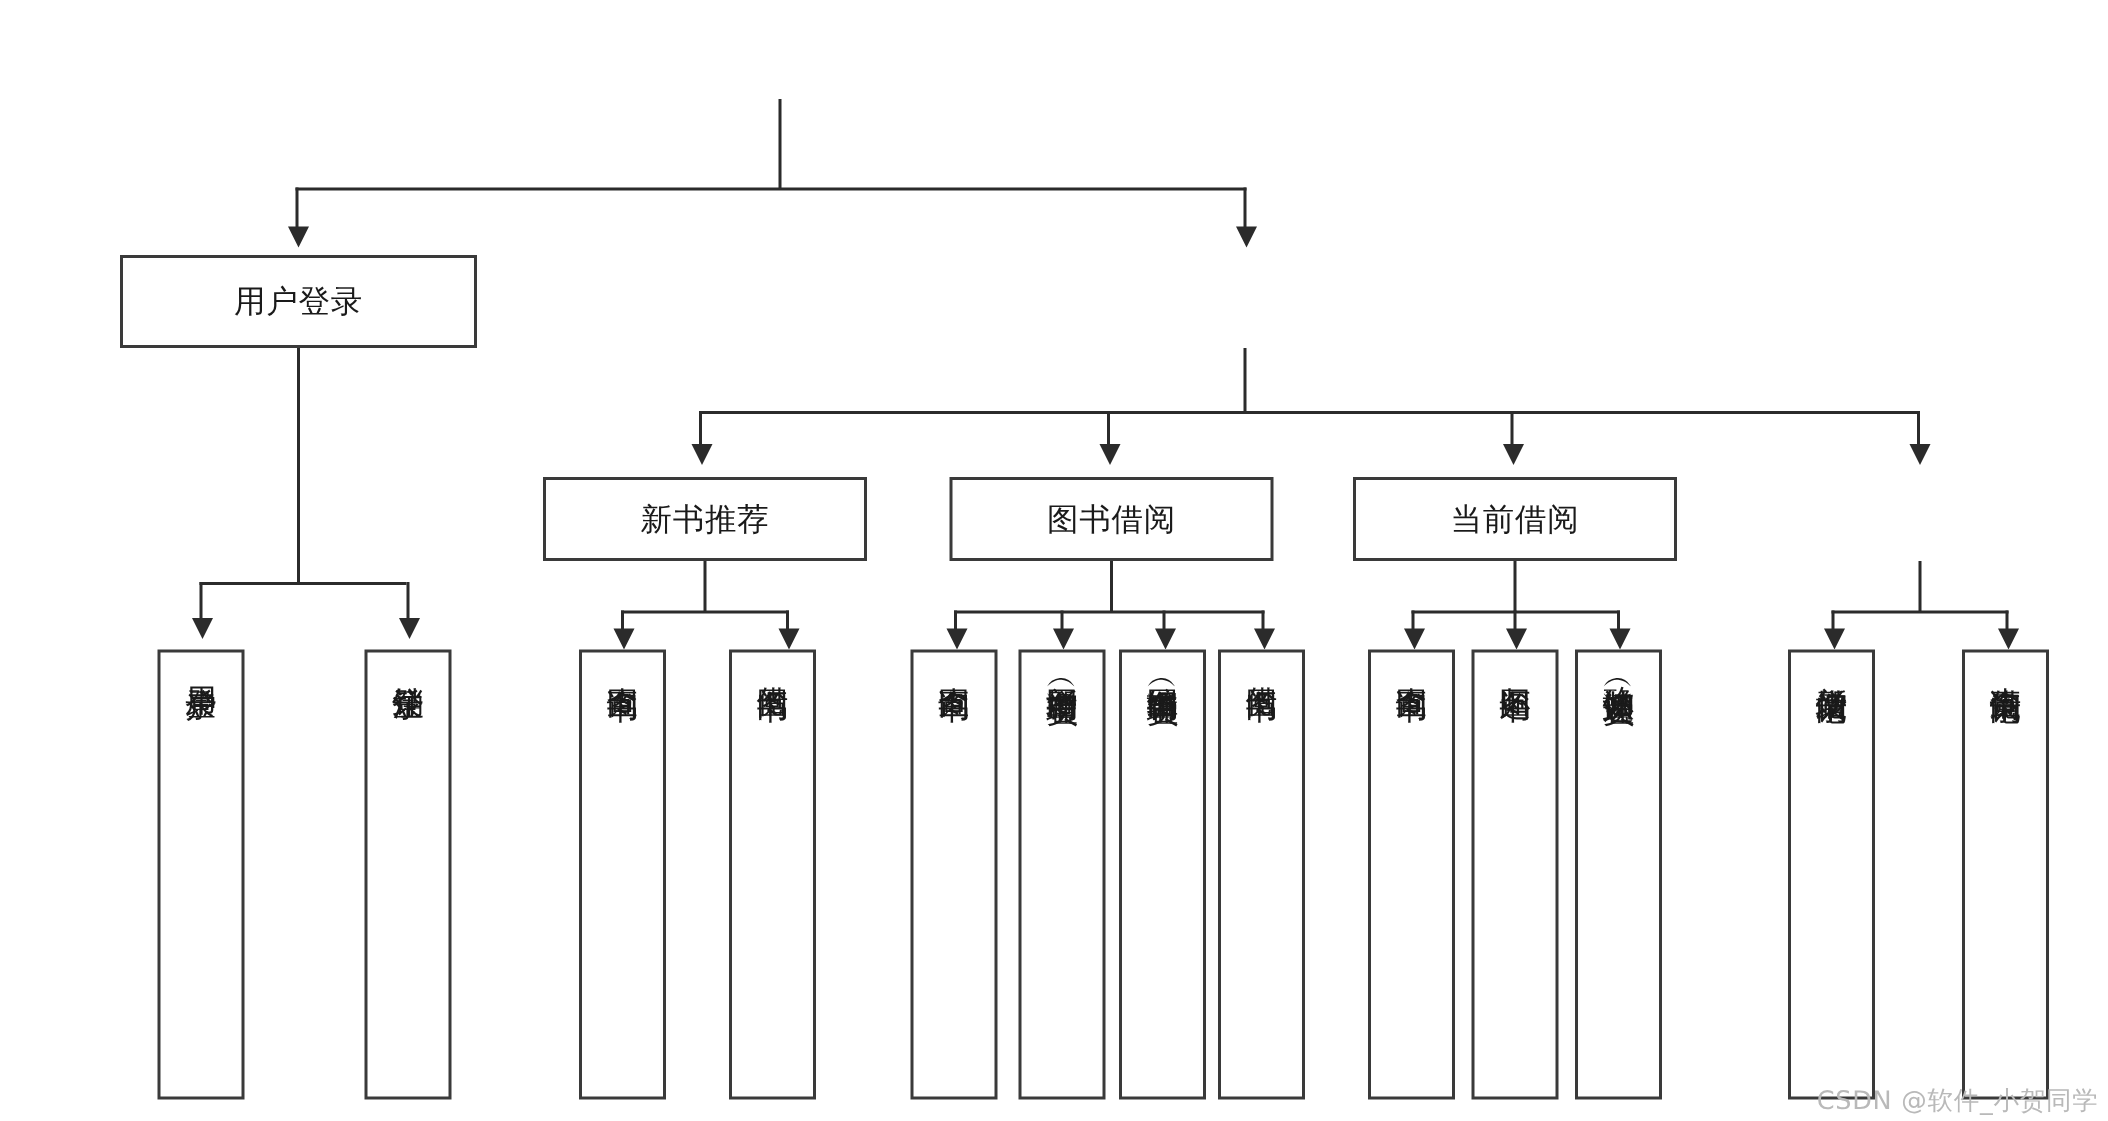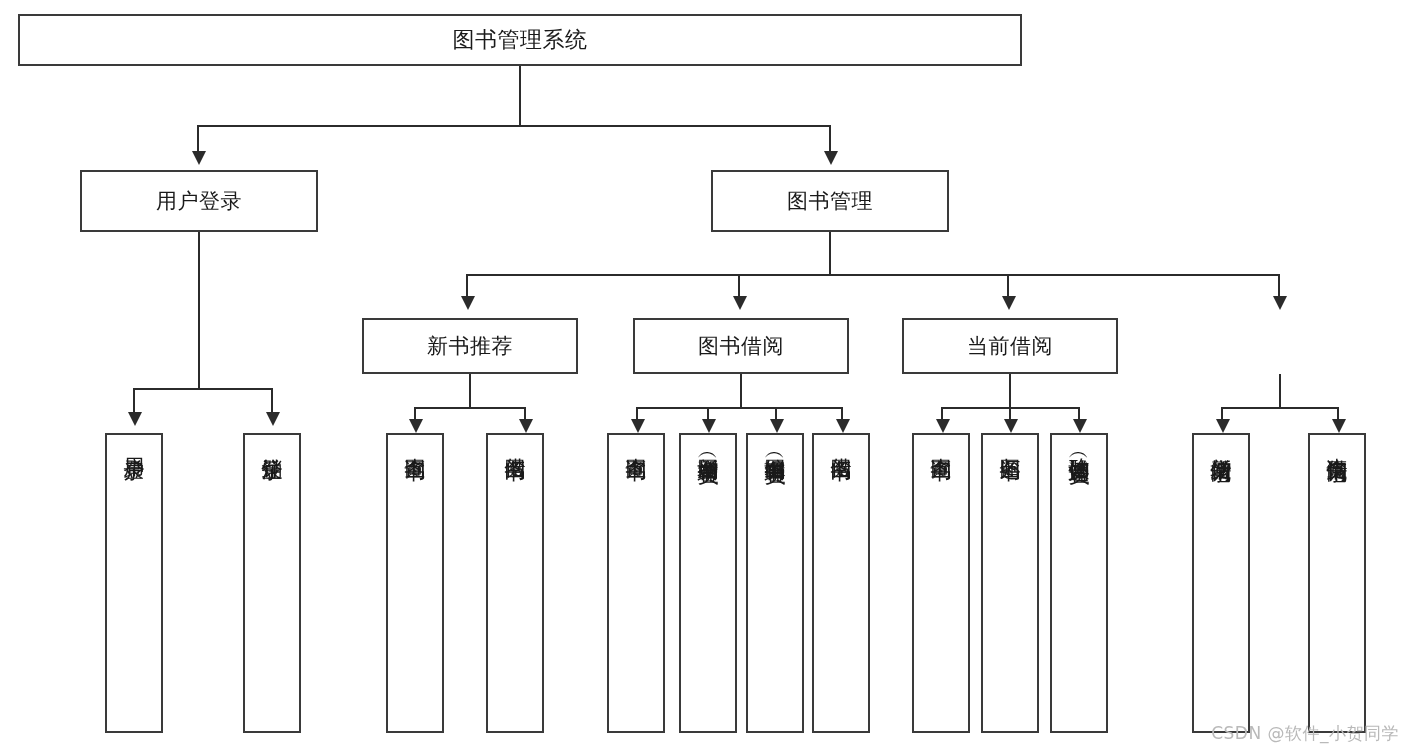--- a/index.html
+++ b/index.html
@@ -82,41 +82,35 @@
     white-space: nowrap;
     font-family: "DejaVu Sans", "Liberation Sans", sans-serif;
     text-align: right;
   }
 </style>
 </head>
 <body>
 
 <div id="canvas">
 
-  <div class="node h root" style="left:18px; top:14px; width:1004px; height:52px;">
-    <span class="node-label">图书管理系统</span>
-  </div>
 
   <div class="ln vln" style="left:519px; top:66px; height:60px;"></div>
 
   <div class="ln hln" style="left:197px; top:125px; width:634px;"></div>
 
   <div class="ln vln" style="left:197px; top:125px; height:28px;"></div>
   <div class="arrow" style="left:192px; top:151px;"></div>
 
   <div class="ln vln" style="left:829px; top:125px; height:28px;"></div>
   <div class="arrow" style="left:824px; top:151px;"></div>
 
   <div class="node h" style="left:80px; top:170px; width:238px; height:62px;">
     <span class="node-label">用户登录</span>
   </div>
 
-  <div class="node h" style="left:711px; top:170px; width:238px; height:62px;">
-    <span class="node-label">图书管理</span>
-  </div>
 
   <div class="ln vln" style="left:198px; top:232px; height:157px;"></div>
   <div class="ln hln" style="left:133px; top:388px; width:138px;"></div>
   <div class="ln vln" style="left:133px; top:388px; height:26px;"></div>
   <div class="arrow" style="left:128px; top:412px;"></div>
   <div class="ln vln" style="left:271px; top:388px; height:26px;"></div>
   <div class="arrow" style="left:266px; top:412px;"></div>
 
   <div class="ln vln" style="left:829px; top:232px; height:44px;"></div>
   <div class="ln hln" style="left:466px; top:274px; width:814px;"></div>

